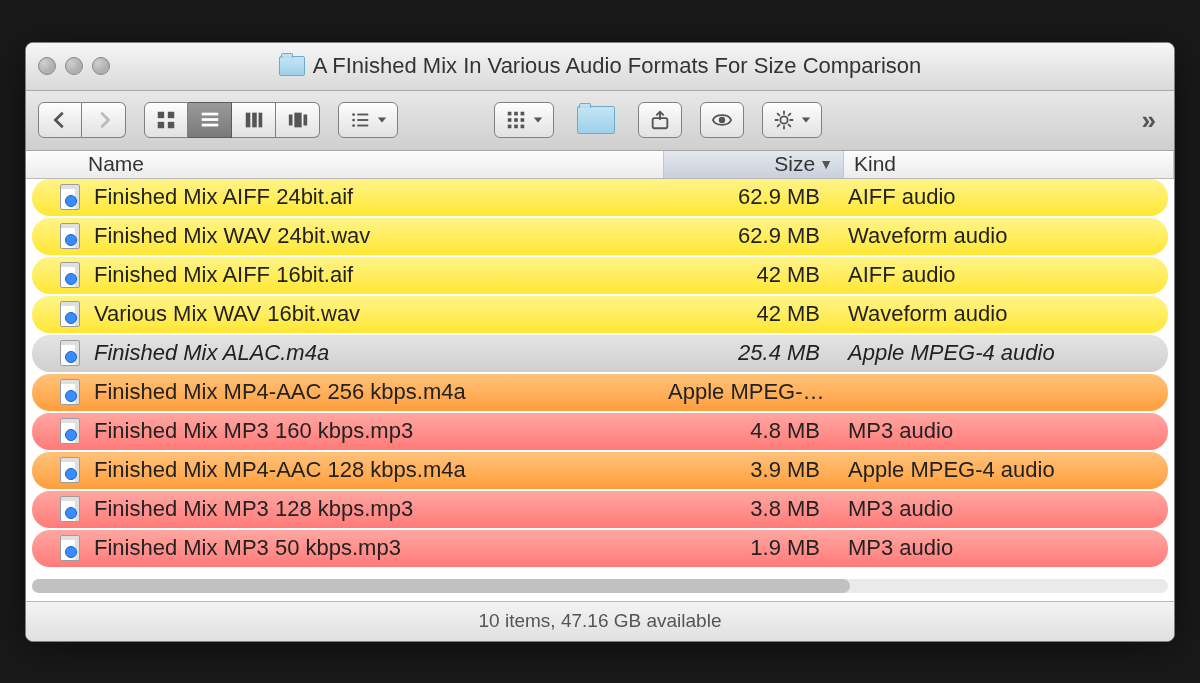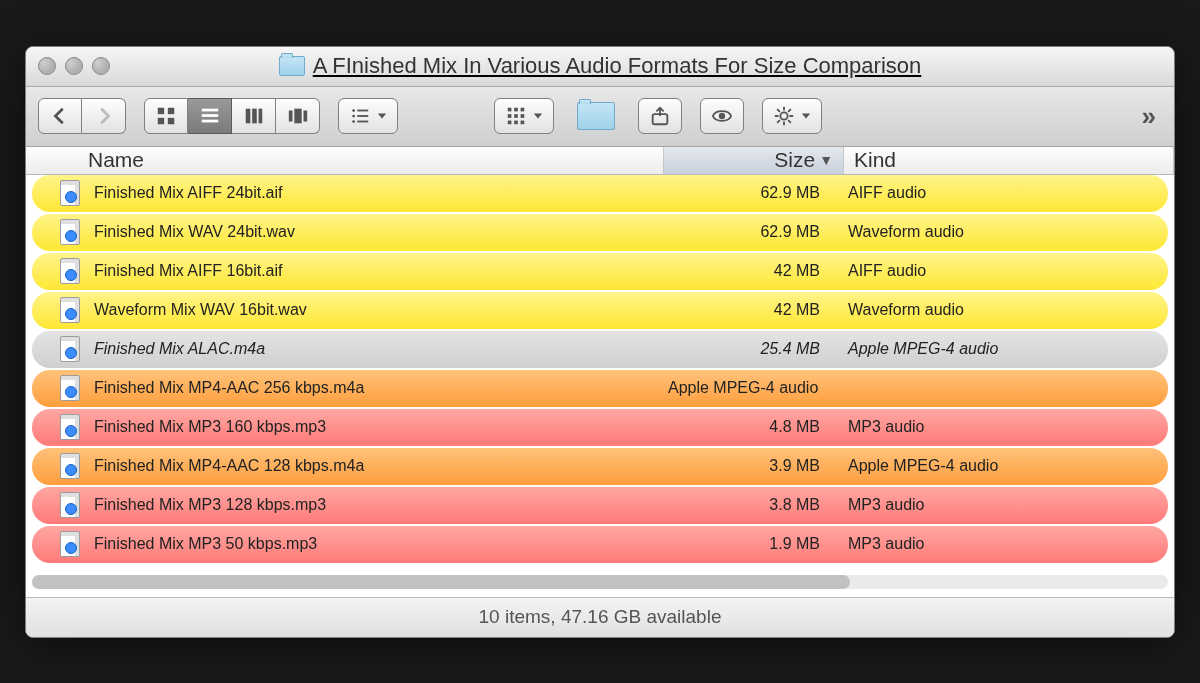--- a/index.html
+++ b/index.html
@@ -18,28 +18,27 @@
     filter: drop-shadow(0 6px 24px rgba(0,0,0,0.6));
   }
   .finder-window {
     width: 1150px;
     background: #e8e8e8;
     border-radius: 8px;
     overflow: hidden;
     border: 1px solid #7f7f7f;
   }
   .titlebar {
-    height: 40px;
+    height: 48px;
     background: linear-gradient(#f6f6f6, #d9d9d9);
     border-bottom: 1px solid #a9a9a9;
     display: flex;
     align-items: center;
     padding: 0 10px;
     position: relative;
-    text-decoration: underline;
   }
   .traffic {
     display: flex;
     gap: 9px;
     position: absolute;
     left: 12px;
     top: 50%;
     transform: translateY(-50%);
   }
   .tl-btn {
@@ -159,21 +158,21 @@
     padding-bottom: 2px;
   }
   .row {
     display: grid;
     grid-template-columns: 52px 1fr 180px 330px;
     align-items: center;
     height: 37px;
     margin: 0 6px;
     border-radius: 18px;
     color: #222;
-    font-size: 16px;
+    font-size: 22px;
     cursor: default;
   }
   .row + .row { margin-top: 2px; }
   .row .cell { padding: 0 10px; white-space: nowrap; overflow: hidden; text-overflow: ellipsis; }
   .row .cell.size { text-align: right; padding-right: 18px; }
   .row .iconcell { display: flex; justify-content: flex-end; padding-right: 4px; }
   .row.tag-yellow  { background: linear-gradient(#fff48a, #ffe733); }
   .row.tag-gray    { background: linear-gradient(#e4e4e4, #cfcfcf); font-style: italic; }
   .row.tag-orange  { background: linear-gradient(#ffc27a, #ff9e3d); }
   .row.tag-red     { background: linear-gradient(#ffa7a2, #ff7a78); }
@@ -400,21 +399,21 @@
             <span class="file-icon"></span>
           </div>
           <div class="cell">Finished Mix AIFF 16bit.aif</div>
           <div class="cell size">42 MB</div>
           <div class="cell">AIFF audio</div>
         </div>
         <div class="row tag-yellow">
           <div class="iconcell">
             <span class="file-icon"></span>
           </div>
-          <div class="cell">Waveform Mix WAV 16bit.wav</div>
+          <div class="cell">Various Mix WAV 16bit.wav</div>
           <div class="cell size">42 MB</div>
           <div class="cell">Waveform audio</div>
         </div>
         <div class="row tag-gray">
           <div class="iconcell">
             <span class="file-icon"></span>
           </div>
           <div class="cell">Finished Mix ALAC.m4a</div>
           <div class="cell size">25.4 MB</div>
           <div class="cell">Apple MPEG-4 audio</div>

